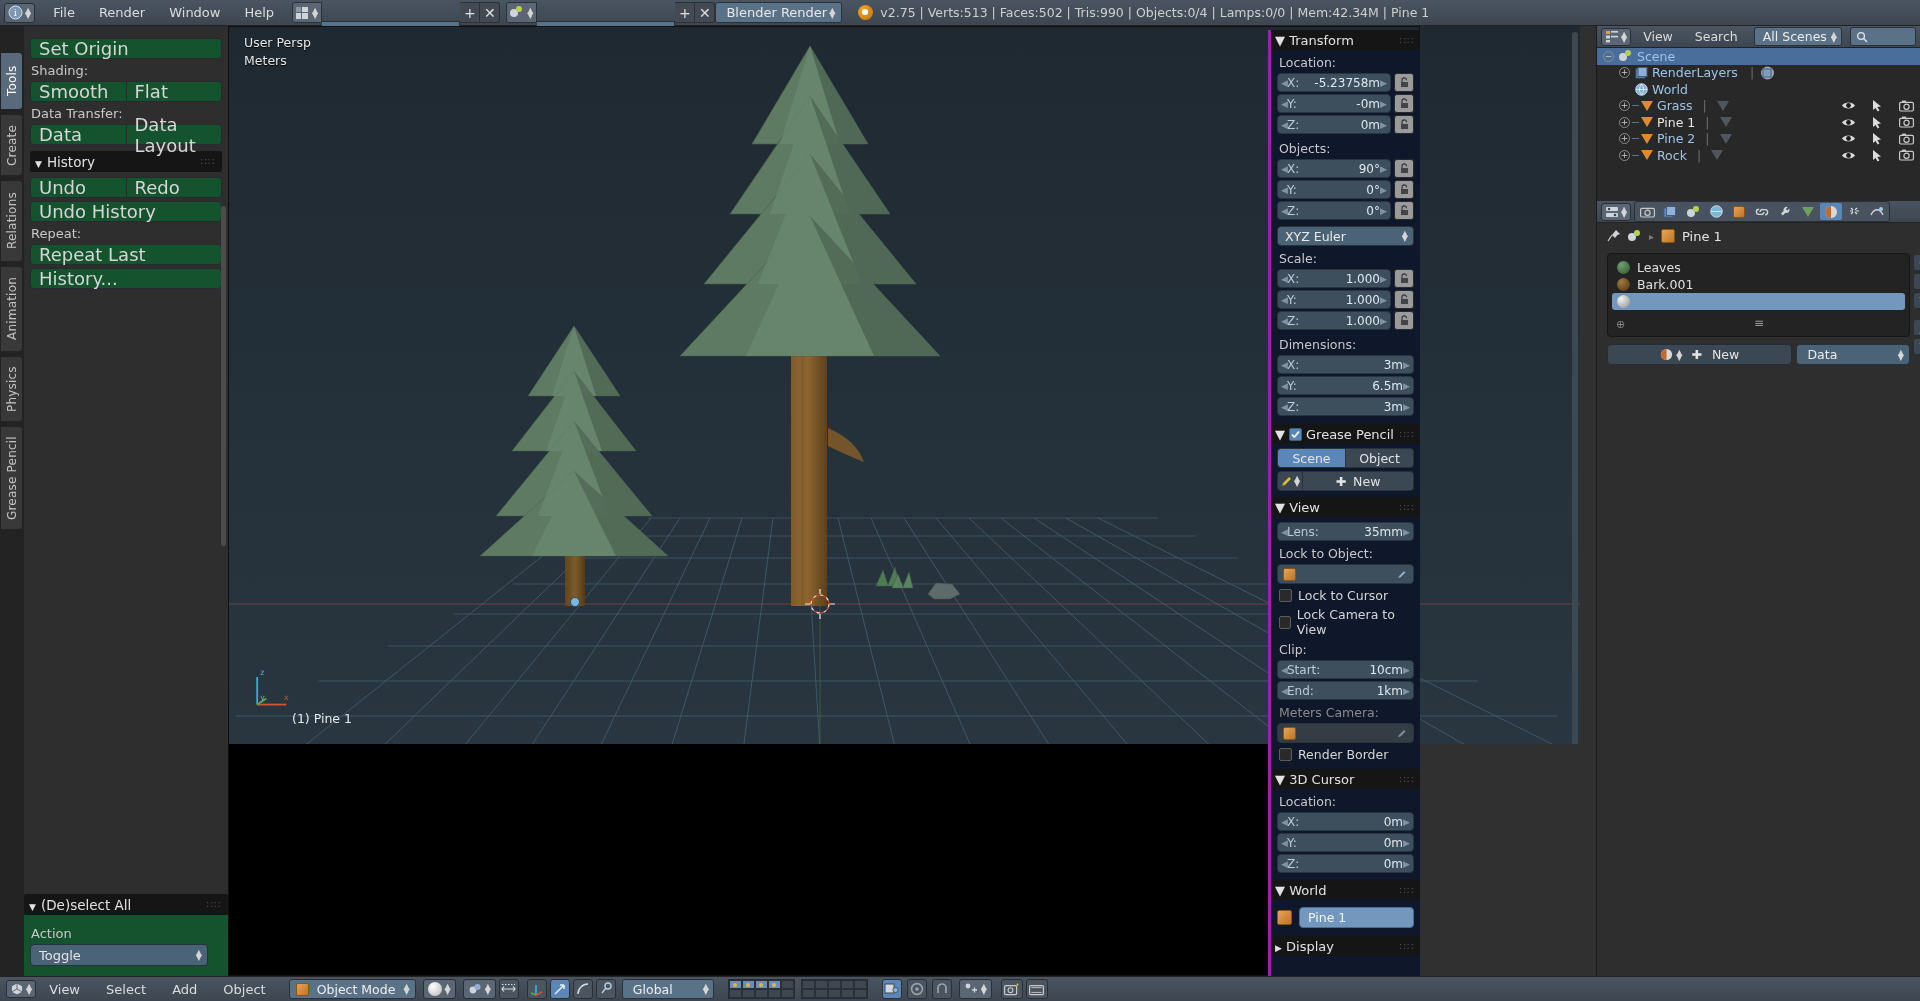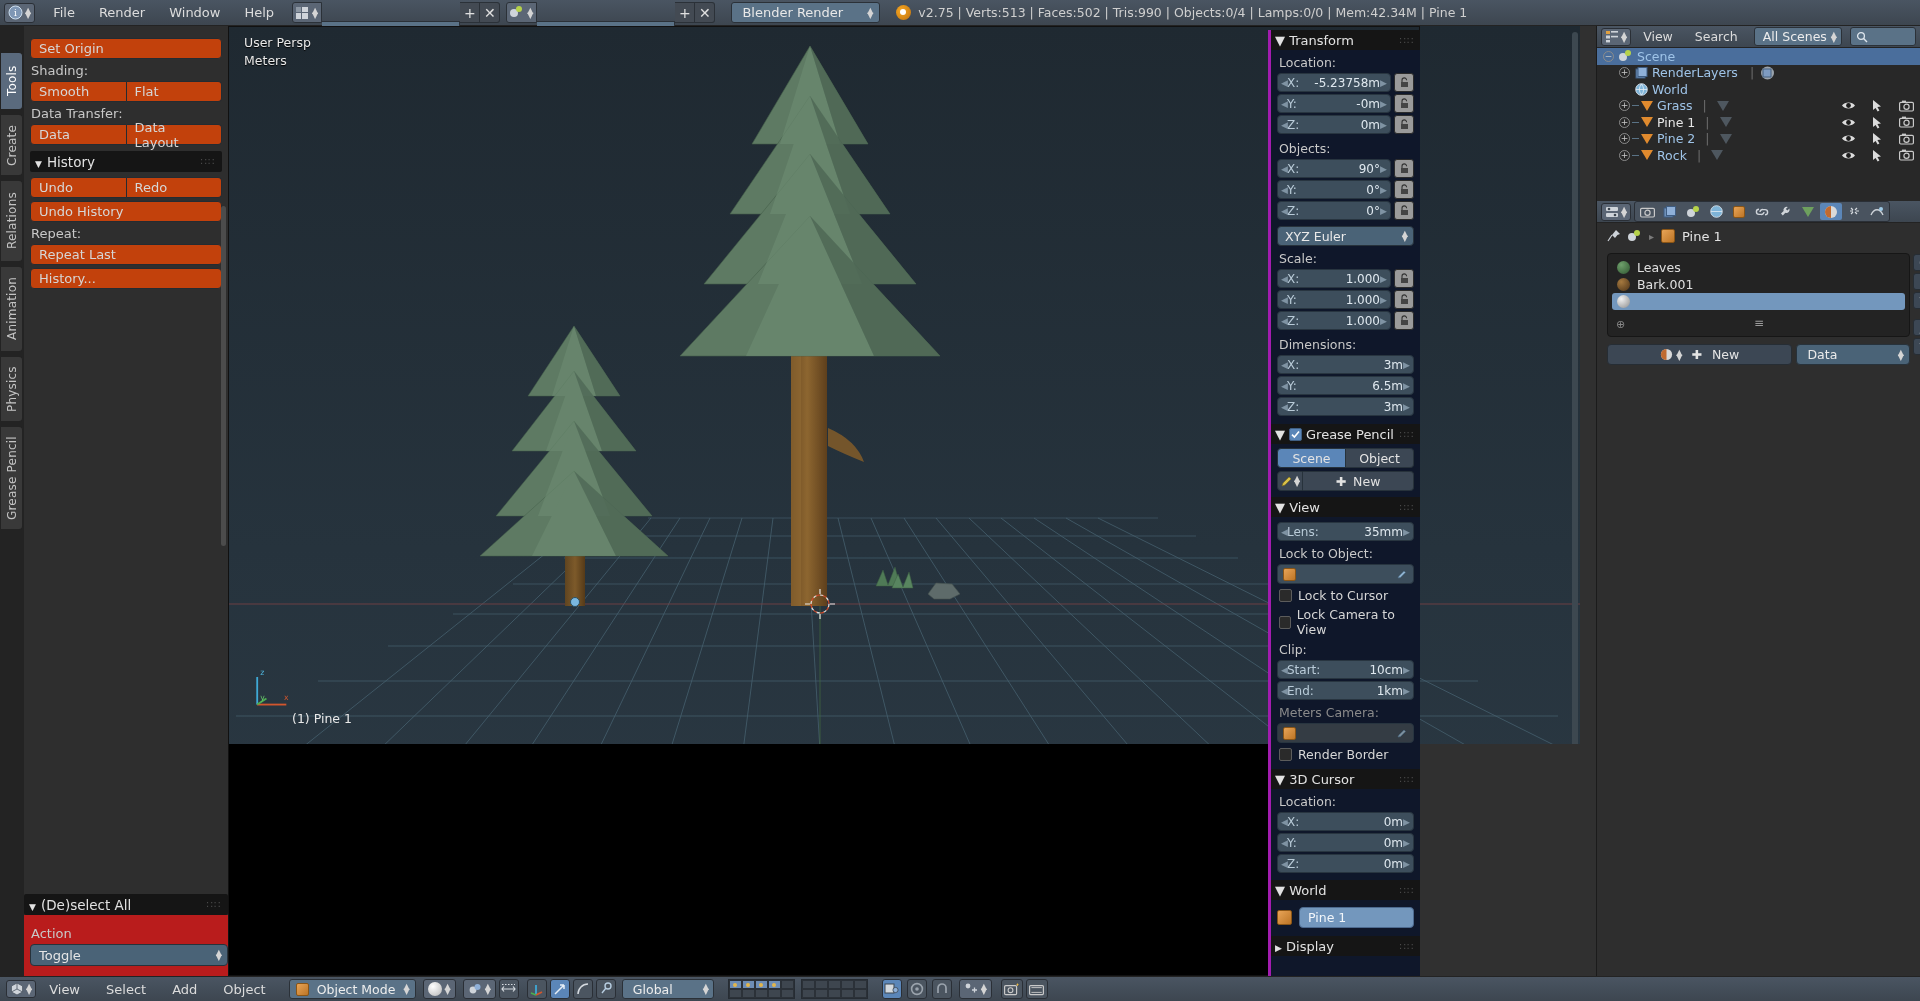--- a/index.html
+++ b/index.html
@@ -42,22 +42,22 @@
     margin-top:38px;
   }
   .tb-plus,.tb-x{
     width:20px; height:21px; background:#434a53; border:1px solid #2b3138;
     border-left:none; display:flex; align-items:center; justify-content:center;
     color:#e0e0e0; font-size:14px; line-height:1;
   }
   .tb-x{ border-radius:0 3px 3px 0; }
   .tb-render{
     height:21px; background:#5a7287; border:1px solid #2b3138; border-radius:3px;
-    display:flex; align-items:center; padding:0 6px 0 10px; gap:24px;
-    margin-left:16px; color:#e8e8e8;
+    display:flex; align-items:center; padding:0 6px 0 10px; gap:2px;
+    margin-left:0; color:#e8e8e8;
   }
   .tb-status{
     margin-left:16px; font-size:12.5px; color:#cfcfcf;
     display:flex; align-items:center; gap:7px;
   }
 
   
   .g-arrows{ display:inline-flex; flex-direction:column; line-height:5px; font-size:8px; color:#d5d5d5; }
   .layout-ico{
     width:13px;height:12px;display:inline-grid;
@@ -90,40 +90,40 @@
     border-radius:4px 0 0 4px;
     writing-mode:vertical-rl; transform:rotate(180deg);
     display:flex; align-items:center; justify-content:center;
     color:#c4c4c4; font-size:12px; letter-spacing:.2px;
     padding:6px 0;
   }
   .vtab.active{ background:#5a6a7d; color:#fff; }
   .lpanel{ position:absolute; left:24px; top:0; width:204px; }
   .toolarea{ padding:0 6px; }
   .btn{
-    height:21px; background:#c2410c; border:1px solid #252b31; border-radius:4px;
-    display:flex; align-items:center; padding:0 8px; color:#d6d6d6; font-size:13px;
+    height:21px; background:#14532d; border:1px solid #252b31; border-radius:4px;
+    display:flex; align-items:center; padding:0 8px; color:#d6d6d6; font-size:18px;
     margin-bottom:3px;
   }
   .btn.fullw{ width:100%; }
   .btnrow{ display:flex; gap:0; margin-bottom:3px; }
   .btnrow .btn{ flex:1; margin-bottom:0; border-radius:0; }
   .btnrow .btn:first-child{ border-radius:4px 0 0 4px; }
   .btnrow .btn:last-child{ border-radius:0 4px 4px 0; border-left:none; }
   .lbl{ font-size:13px; color:#c8c8c8; margin:4px 0 3px 1px; }
   .paneltitle{
     height:21px; background:#151515; display:flex; align-items:center;
     justify-content:space-between; padding:0 7px 0 5px; margin:6px 0 5px 0;
     color:#e2e2e2; font-size:13.5px; border-radius:2px;
   }
   .paneltitle .tri{ font-size:9px; margin-right:5px; }
   .grip{ color:#4d4d4d; font-size:10px; letter-spacing:1px; }
   .opanel{ position:absolute; left:24px; bottom:0; width:204px; }
   .opanel .paneltitle{ margin:0; }
-  .opanel .inner{ padding:7px 0 10px 6px; background:#b91c1c; }
+  .opanel .inner{ padding:7px 20px 10px 6px; background:#14532d; }
   .drop{
     height:22px; background:#4a6377; border:1px solid #27323b; border-radius:4px;
     display:flex; align-items:center; justify-content:space-between;
     padding:0 5px 0 8px; color:#e6e6e6; font-size:13px;
   }
   .lscroll{ position:absolute; right:2px; top:180px; width:5px; height:340px; background:#4c4c4c; border-radius:3px;}
 
   
   .viewcol{ position:absolute; left:228px; top:0; width:1192px; height:950px; background:#000; }
   .viewport{

